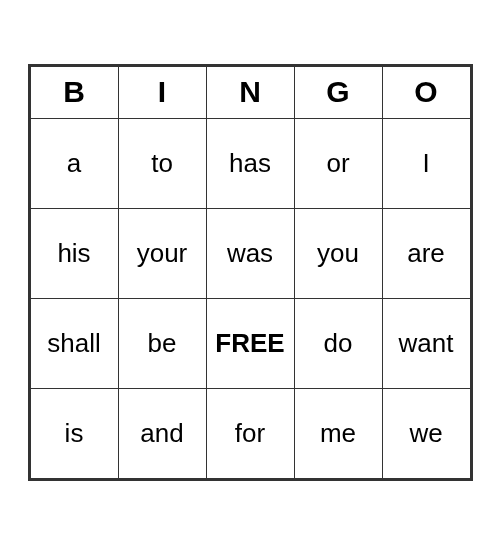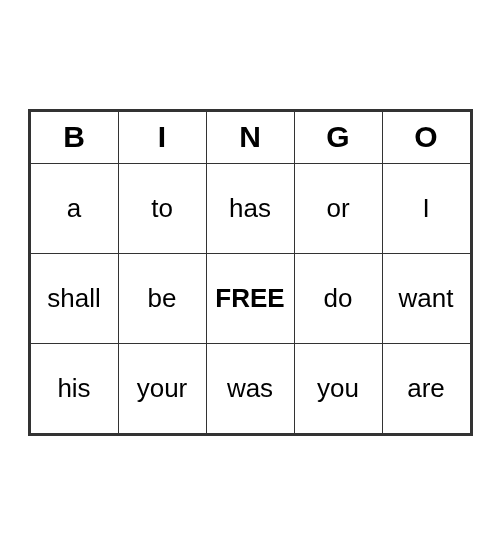--- a/index.html
+++ b/index.html
@@ -65,28 +65,35 @@
     </thead>
     <tbody id="bingo-body">
     <tr>
           <td>a</td>
           <td>to</td>
           <td>has</td>
           <td>or</td>
           <td>I</td>
         </tr>
         <tr>
+          <td>his</td>
+          <td>your</td>
+          <td>was</td>
+          <td>you</td>
+          <td>are</td>
+        </tr>
+        <tr>
           <td>shall</td>
           <td>be</td>
           <td class="free-cell">FREE</td>
           <td>do</td>
           <td>want</td>
         </tr>
         <tr>
-          <td>his</td>
-          <td>your</td>
-          <td>was</td>
-          <td>you</td>
-          <td>are</td>
+          <td>is</td>
+          <td>and</td>
+          <td>for</td>
+          <td>me</td>
+          <td>we</td>
         </tr>
       </tbody>
   </table>
 </div>
 
 </body></html>

